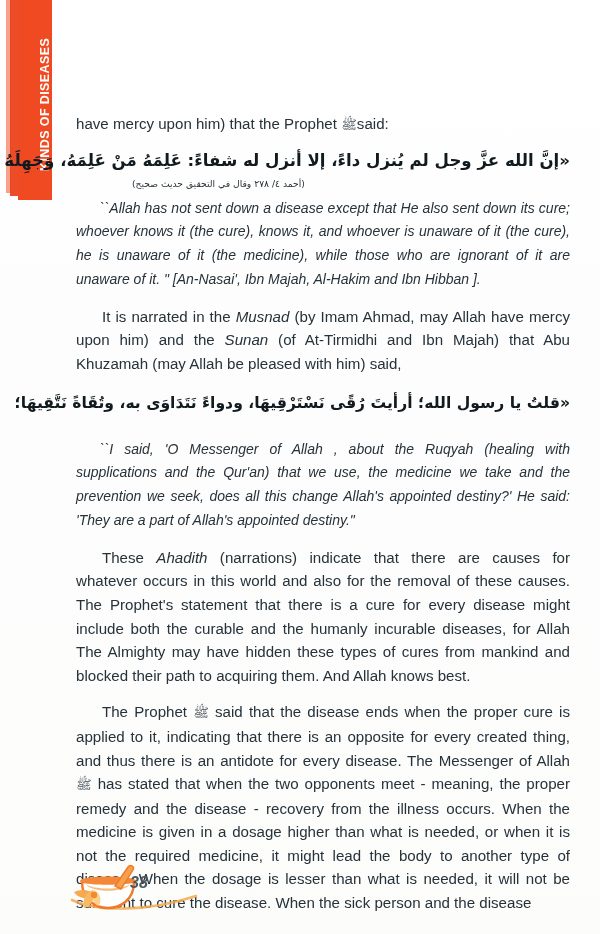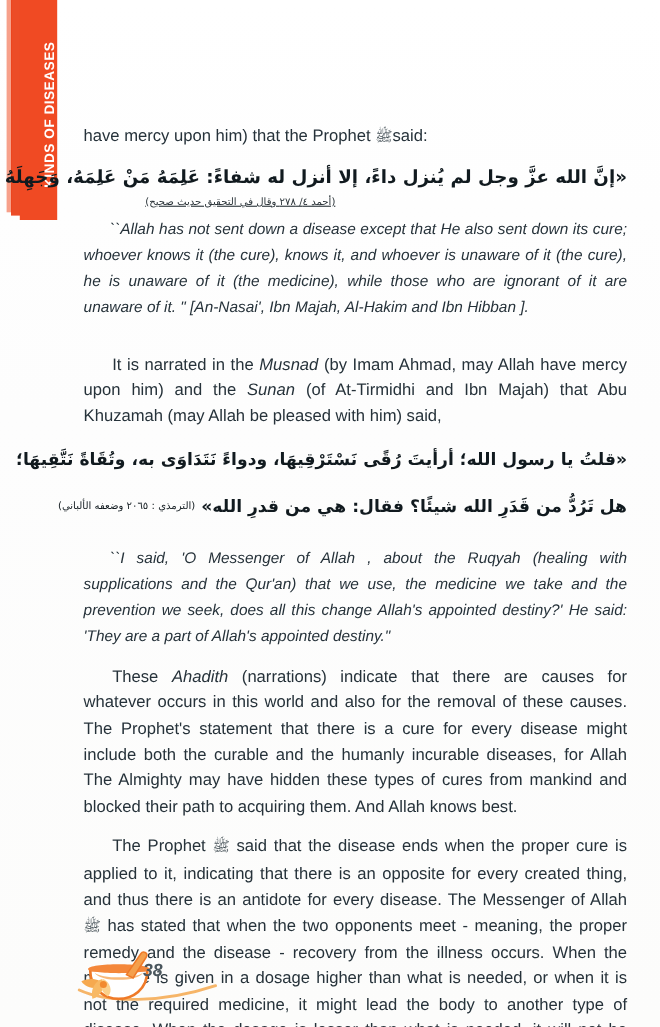--- a/index.html
+++ b/index.html
@@ -120,21 +120,20 @@
   }
   .arabic-line.wide { font-size: 15.6px; margin-top: 12px; }
   .arabic-ref {
     font-family: "DejaVu Sans", "Liberation Sans", sans-serif;
     font-size: 9.2px;
     line-height: 14px;
     direction: rtl;
     text-align: center;
     color: #2a3338;
     margin-top: 1px;
-    text-decoration: underline;
   }
   .ref-right { text-align: left; padding-left: 56px; }
   .inline-ref {
     font-family: "DejaVu Sans", "Liberation Sans", sans-serif;
     font-size: 9.2px;
     font-weight: normal;
     vertical-align: 2px;
   }
 
   .sallallahu {
@@ -178,25 +177,24 @@
 
   <p class="body"><span>have mercy upon him) that the Prophet </span><span class="sallallahu">ﷺ</span><span>said:</span></p>
 
   <div class="arabic-block">
     <div class="arabic-line">«إنَّ الله عزَّ وجل لم يُنزل داءً، إلا أنزل له شفاءً: عَلِمَهُ مَنْ عَلِمَهُ، وَجَهِلَهُ مَنْ جَهِلَهُ»</div>
     <div class="arabic-ref ref-right">(أحمد ٤/ ٢٧٨ وقال في التحقيق حديث صحيح)</div>
   </div>
 
   <p class="translation">``Allah has not sent down a disease except that He also sent down its cure; whoever knows it (the cure), knows it, and whoever is unaware of it (the cure), he is unaware of it (the medicine), while those who are ignorant of it are unaware of it. " [An-Nasai', Ibn Majah, Al-Hakim and Ibn Hibban ].</p>
 
-  <p class="body indent" style="margin-top:28px"><span>It is narrated in the </span><span class="ital">Musnad</span><span> (by Imam Ahmad, may Allah have mercy upon him) and the </span><span class="ital">Sunan</span><span> (of At-Tirmidhi and Ibn Majah) that Abu Khuzamah (may Allah be pleased with him) said,</span></p>
+  <p class="body indent" style="margin-top:13px"><span>It is narrated in the </span><span class="ital">Musnad</span><span> (by Imam Ahmad, may Allah have mercy upon him) and the </span><span class="ital">Sunan</span><span> (of At-Tirmidhi and Ibn Majah) that Abu Khuzamah (may Allah be pleased with him) said,</span></p>
 
   <div class="arabic-block">
     <div class="arabic-line wide">«قلتُ يا رسول الله؛ أرأيتَ رُقًى نَسْتَرْقِيهَا، ودواءً نَتَدَاوَى به، وتُقَاةً نَتَّقِيهَا؛</div>
-    <div class="arabic-line wide"><span>هل تَرُدُّ من قَدَرِ الله شيئًا؟ فقال: هي من قدرِ الله»</span> <span class="inline-ref">(الترمذي : ٢٠٦٥ وضعفه الألباني)</span></div>
   </div>
 
   <p class="translation" style="margin-top:20px">``I said, 'O Messenger of Allah , about the Ruqyah (healing with supplications and the Qur'an) that we use, the medicine we take and the prevention we seek, does all this change Allah's appointed destiny?' He said: 'They are a part of Allah's appointed destiny."</p>
 
   <p class="body indent" style="margin-top:13px"><span>These </span><span class="ital">Ahadith</span><span> (narrations) indicate that there are causes for whatever occurs in this world and also for the removal of these causes. The Prophet's statement that there is a cure for every disease might include both the curable and the humanly incurable diseases, for Allah The Almighty may have hidden these types of cures from mankind and blocked their path to acquiring them. And Allah knows best.</span></p>
 
   <p class="body indent" style="margin-top:13px"><span>The Prophet </span><span class="sallallahu">ﷺ</span><span> said that the disease ends when the proper cure is applied to it, indicating that there is an opposite for every created thing, and thus there is an antidote for every disease. The Messenger of Allah </span><span class="sallallahu">ﷺ</span><span> has stated that when the two opponents meet - meaning, the proper remedy and the disease - recovery from the illness occurs. When the medicine is given in a dosage higher than what is needed, or when it is not the required medicine, it might lead the body to another type of disease. When the dosage is lesser than what is needed, it will not be sufficient to cure the disease. When the sick person and the disease</span></p>
 
 </div>
 

